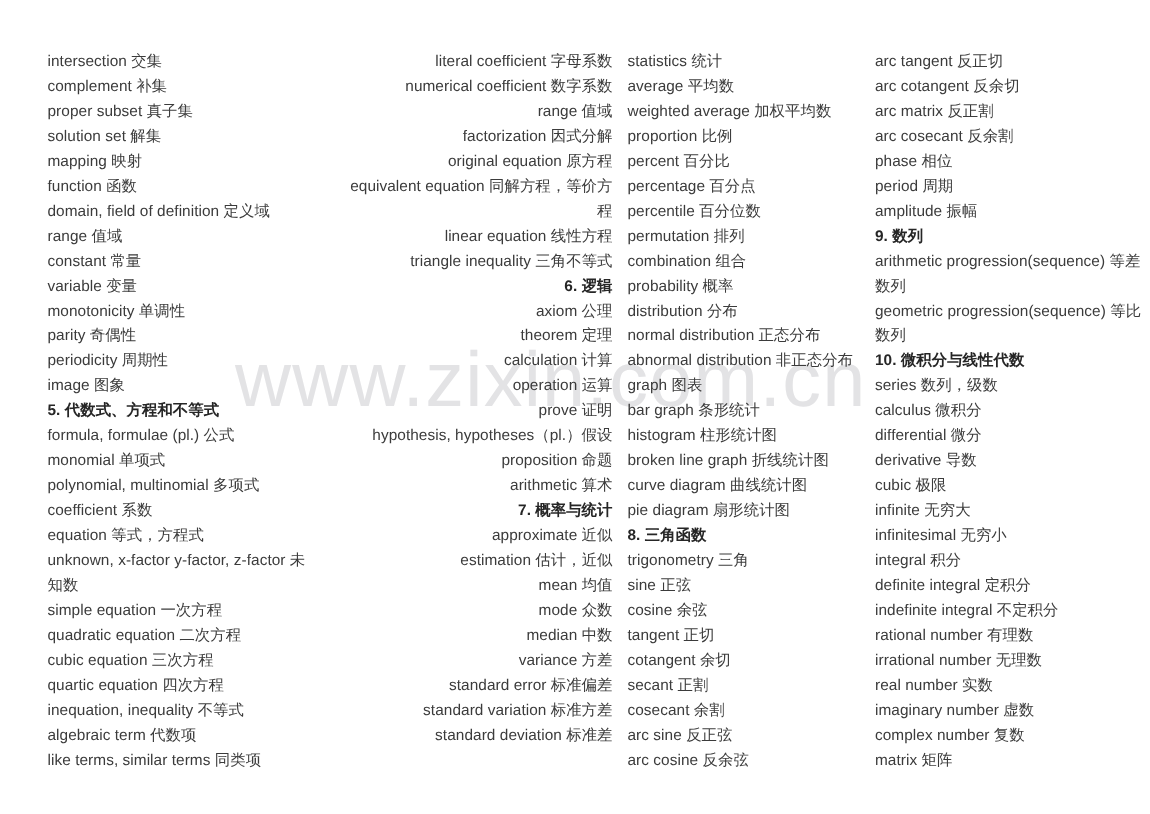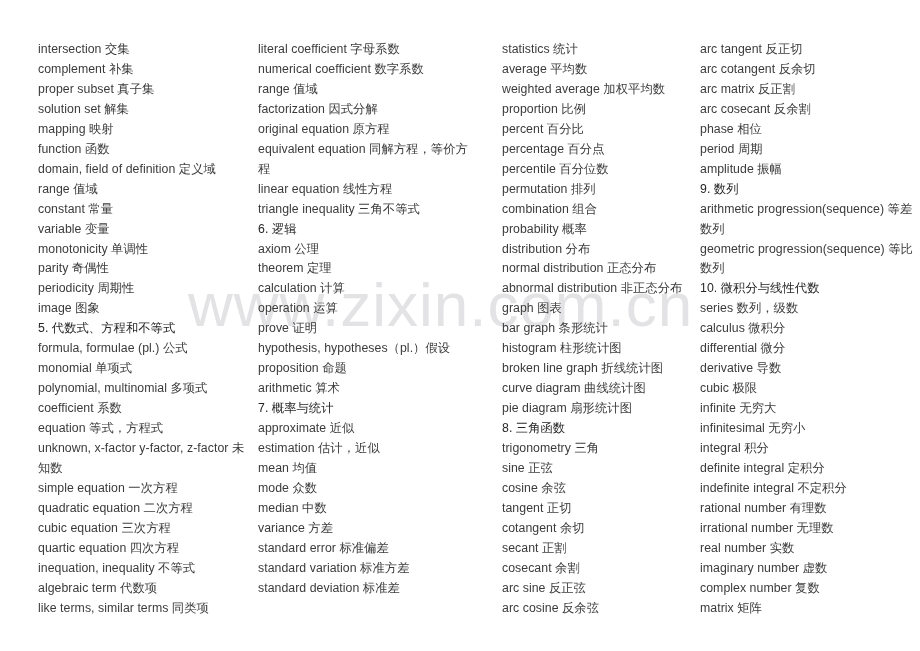--- a/index.html
+++ b/index.html
@@ -43,36 +43,36 @@
     top: 0;
     width: 920px;
     height: 477px;
     z-index: 2;
   }
   .column {
     position: absolute;
     top: 40px;
   }
   #col-0 { left: 38px;  width: 218px; }
-  #col-1 { left: 258px; width: 218px; }
+  #col-1 { left: 272px; width: 218px; text-align: right; }
   #col-2 { left: 478px; width: 218px; margin-left: 24px; }
   #col-3 { left: 700px; width: 215px; }
 
   .entry {
     font-size: 12.3px;
     line-height: 19.95px;
     color: #3b3b3b;
     white-space: nowrap;
     letter-spacing: 0.05px;
   }
   .entry.wrap {
     white-space: normal;
   }
   .entry.heading {
-    font-weight: normal;
+    font-weight: bold;
     color: #262626;
   }
 </style>
 </head>
 <body>
 
 <div id="watermark">www.zixin.com.cn</div>
 
 <div id="columns">
   <div class="column" id="col-0">

